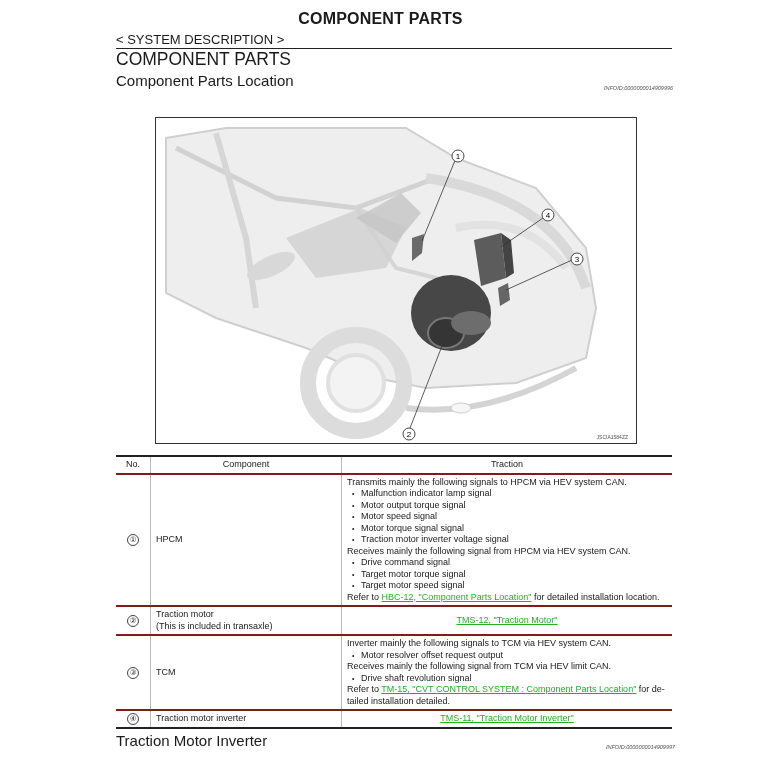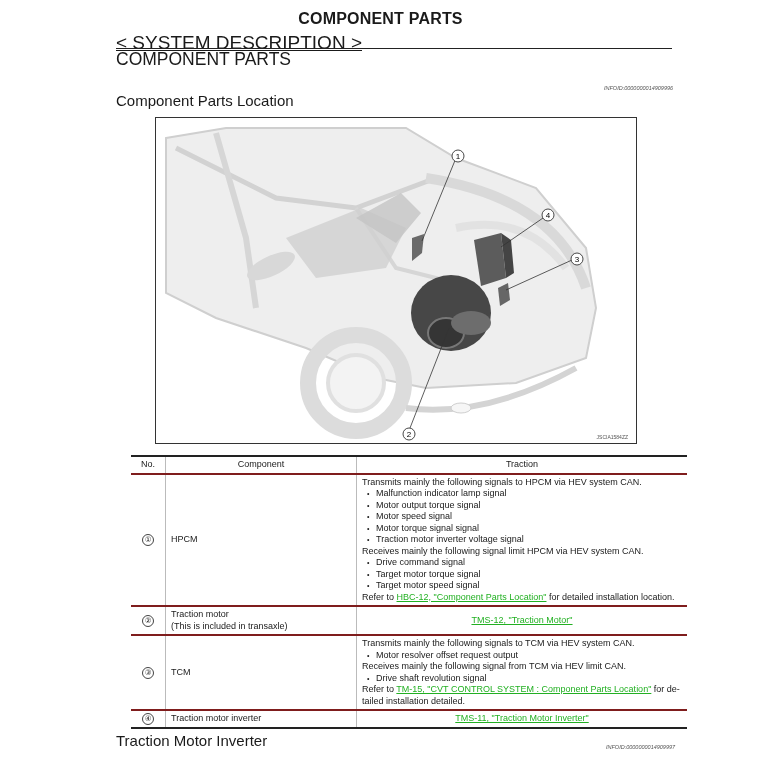--- a/index.html
+++ b/index.html
@@ -1,33 +1,33 @@
 <!DOCTYPE html>
 <html><head>
 <meta charset="utf-8">
 <style>
   html, body { margin: 0; padding: 0; background: #ffffff; }
   body { width: 761px; height: 761px; position: relative; overflow: hidden;
          font-family: "Liberation Sans", "DejaVu Sans", sans-serif; color: #1a1a1a; }
   .page-title { position: absolute; top: 10px; left: 0; width: 761px; text-align: center;
                 font-weight: bold; font-size: 16px; letter-spacing: 0.2px; }
-  .section-tag { position: absolute; top: 32px; left: 116px; font-size: 19px; text-decoration: underline; }
+  .section-tag { position: absolute; top: 32px; left: 116px; font-size: 13px; }
   .rule-top { position: absolute; top: 48px; left: 116px; width: 556px; height: 1px; background: #222; }
   .h1 { position: absolute; top: 49px; left: 116px; font-size: 17.5px; }
-  .h2 { position: absolute; top: 92px; left: 116px; font-size: 15px; }
+  .h2 { position: absolute; top: 72px; left: 116px; font-size: 15px; }
   .infoid { position: absolute; font-size: 5.5px; font-style: italic; color: #555; }
   .infoid.a { top: 85px; left: 604px; }
   .infoid.b { top: 744px; left: 606px; }
 
   .figure { position: absolute; top: 117px; left: 155px; width: 480px; height: 325px;
             border: 1.2px solid #333; background: #fff; overflow: hidden; }
   .figure svg { position: absolute; left: 0; top: 0; }
   .fig-id { position: absolute; right: 8px; bottom: 3px; font-size: 5px; color: #555; }
 
-  table.parts { position: absolute; top: 455px; left: 131px; width: 556px; border-collapse: collapse;
+  table.parts { position: absolute; top: 455px; left: 116px; width: 556px; border-collapse: collapse;
                 font-size: 9px; line-height: 11.5px; }
   table.parts th { font-weight: normal; text-align: center; padding: 2px 4px; border-bottom: 1px solid #bbb;
                    border-top: 2px solid #222; }
   table.parts td { padding: 2px 5px; vertical-align: middle; border-top: 2px solid #7f1d1d; }
   table.parts tr:last-child td { border-bottom: 2px solid #222; }
   table.parts .c-no { width: 24px; text-align: center; border-right: 1px solid #bbb; }
   table.parts .c-comp { width: 180px; border-right: 1px solid #bbb; }
   table.parts .c-func { }
   .num { display: inline-block; width: 10px; height: 10px; border: 1px solid #444; border-radius: 50%;
          font-size: 7.5px; line-height: 10px; text-align: center; }
@@ -116,40 +116,40 @@
     <tr>
       <td class="c-no"><span class="num">①</span></td>
       <td class="c-comp">HPCM</td>
       <td class="c-func">
         <div>Transmits mainly the following signals to HPCM via HEV system CAN.</div>
         <div class="bul">Malfunction indicator lamp signal</div>
         <div class="bul">Motor output torque signal</div>
         <div class="bul">Motor speed signal</div>
         <div class="bul">Motor torque signal signal</div>
         <div class="bul">Traction motor inverter voltage signal</div>
-        <div>Receives mainly the following signal limit HPCM via HEV system CAN.</div>
+        <div>Receives mainly the following signal from HPCM via HEV system CAN.</div>
         <div class="bul">Drive command signal</div>
         <div class="bul">Target motor torque signal</div>
         <div class="bul">Target motor speed signal</div>
         <div><span>Refer to </span><a class="lnk">HBC-12, "Component Parts Location"</a><span> for detailed installation location.</span></div>
       </td>
     </tr>
     <tr>
       <td class="c-no"><span class="num">②</span></td>
       <td class="c-comp">
         <div>Traction motor</div>
         <div>(This is included in transaxle)</div>
       </td>
       <td class="c-func center"><a class="lnk">TMS-12, "Traction Motor"</a></td>
     </tr>
     <tr>
       <td class="c-no"><span class="num">③</span></td>
       <td class="c-comp">TCM</td>
       <td class="c-func">
-        <div>Transmits mainly the following signals to TCM via HEV system CAN.</div>
+        <div>Inverter mainly the following signals to TCM via HEV system CAN.</div>
         <div class="bul">Motor resolver offset request output</div>
         <div>Receives mainly the following signal from TCM via HEV limit CAN.</div>
         <div class="bul">Drive shaft revolution signal</div>
         <div><span>Refer to </span><a class="lnk">TM-15, "CVT CONTROL SYSTEM : Component Parts Location"</a><span> for de-</span></div>
         <div>tailed installation detailed.</div>
       </td>
     </tr>
     <tr>
       <td class="c-no"><span class="num">④</span></td>
       <td class="c-comp">Traction motor inverter</td>

